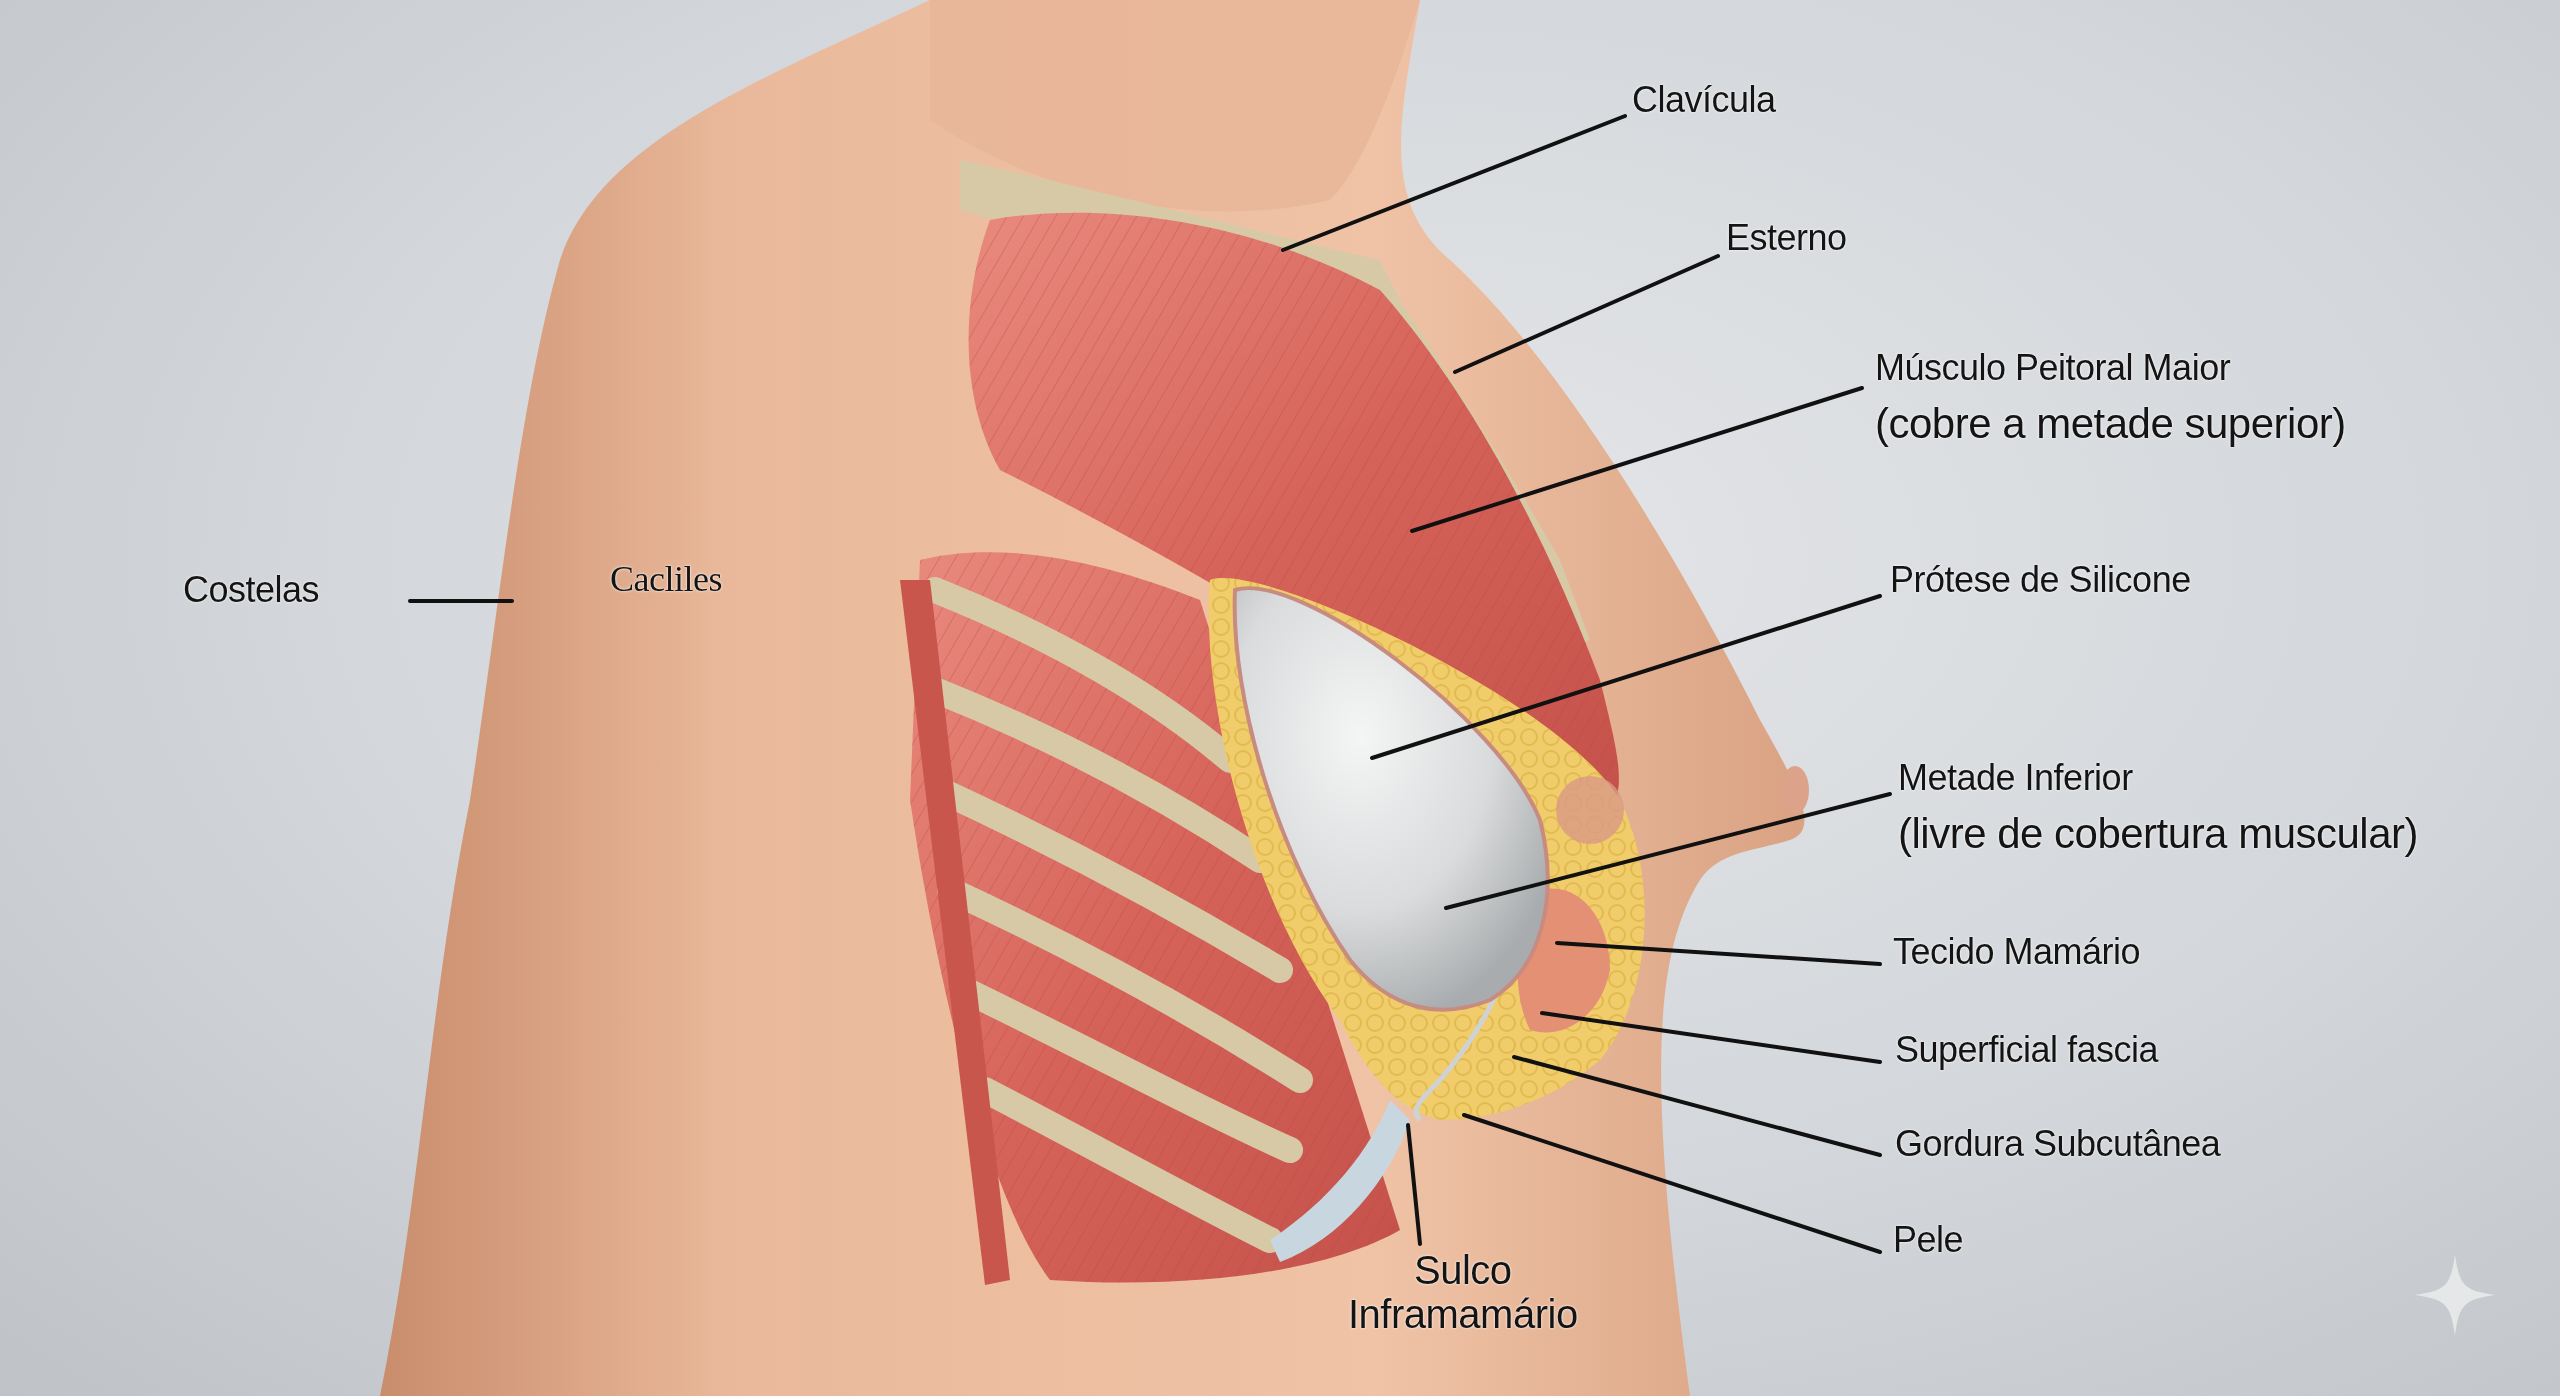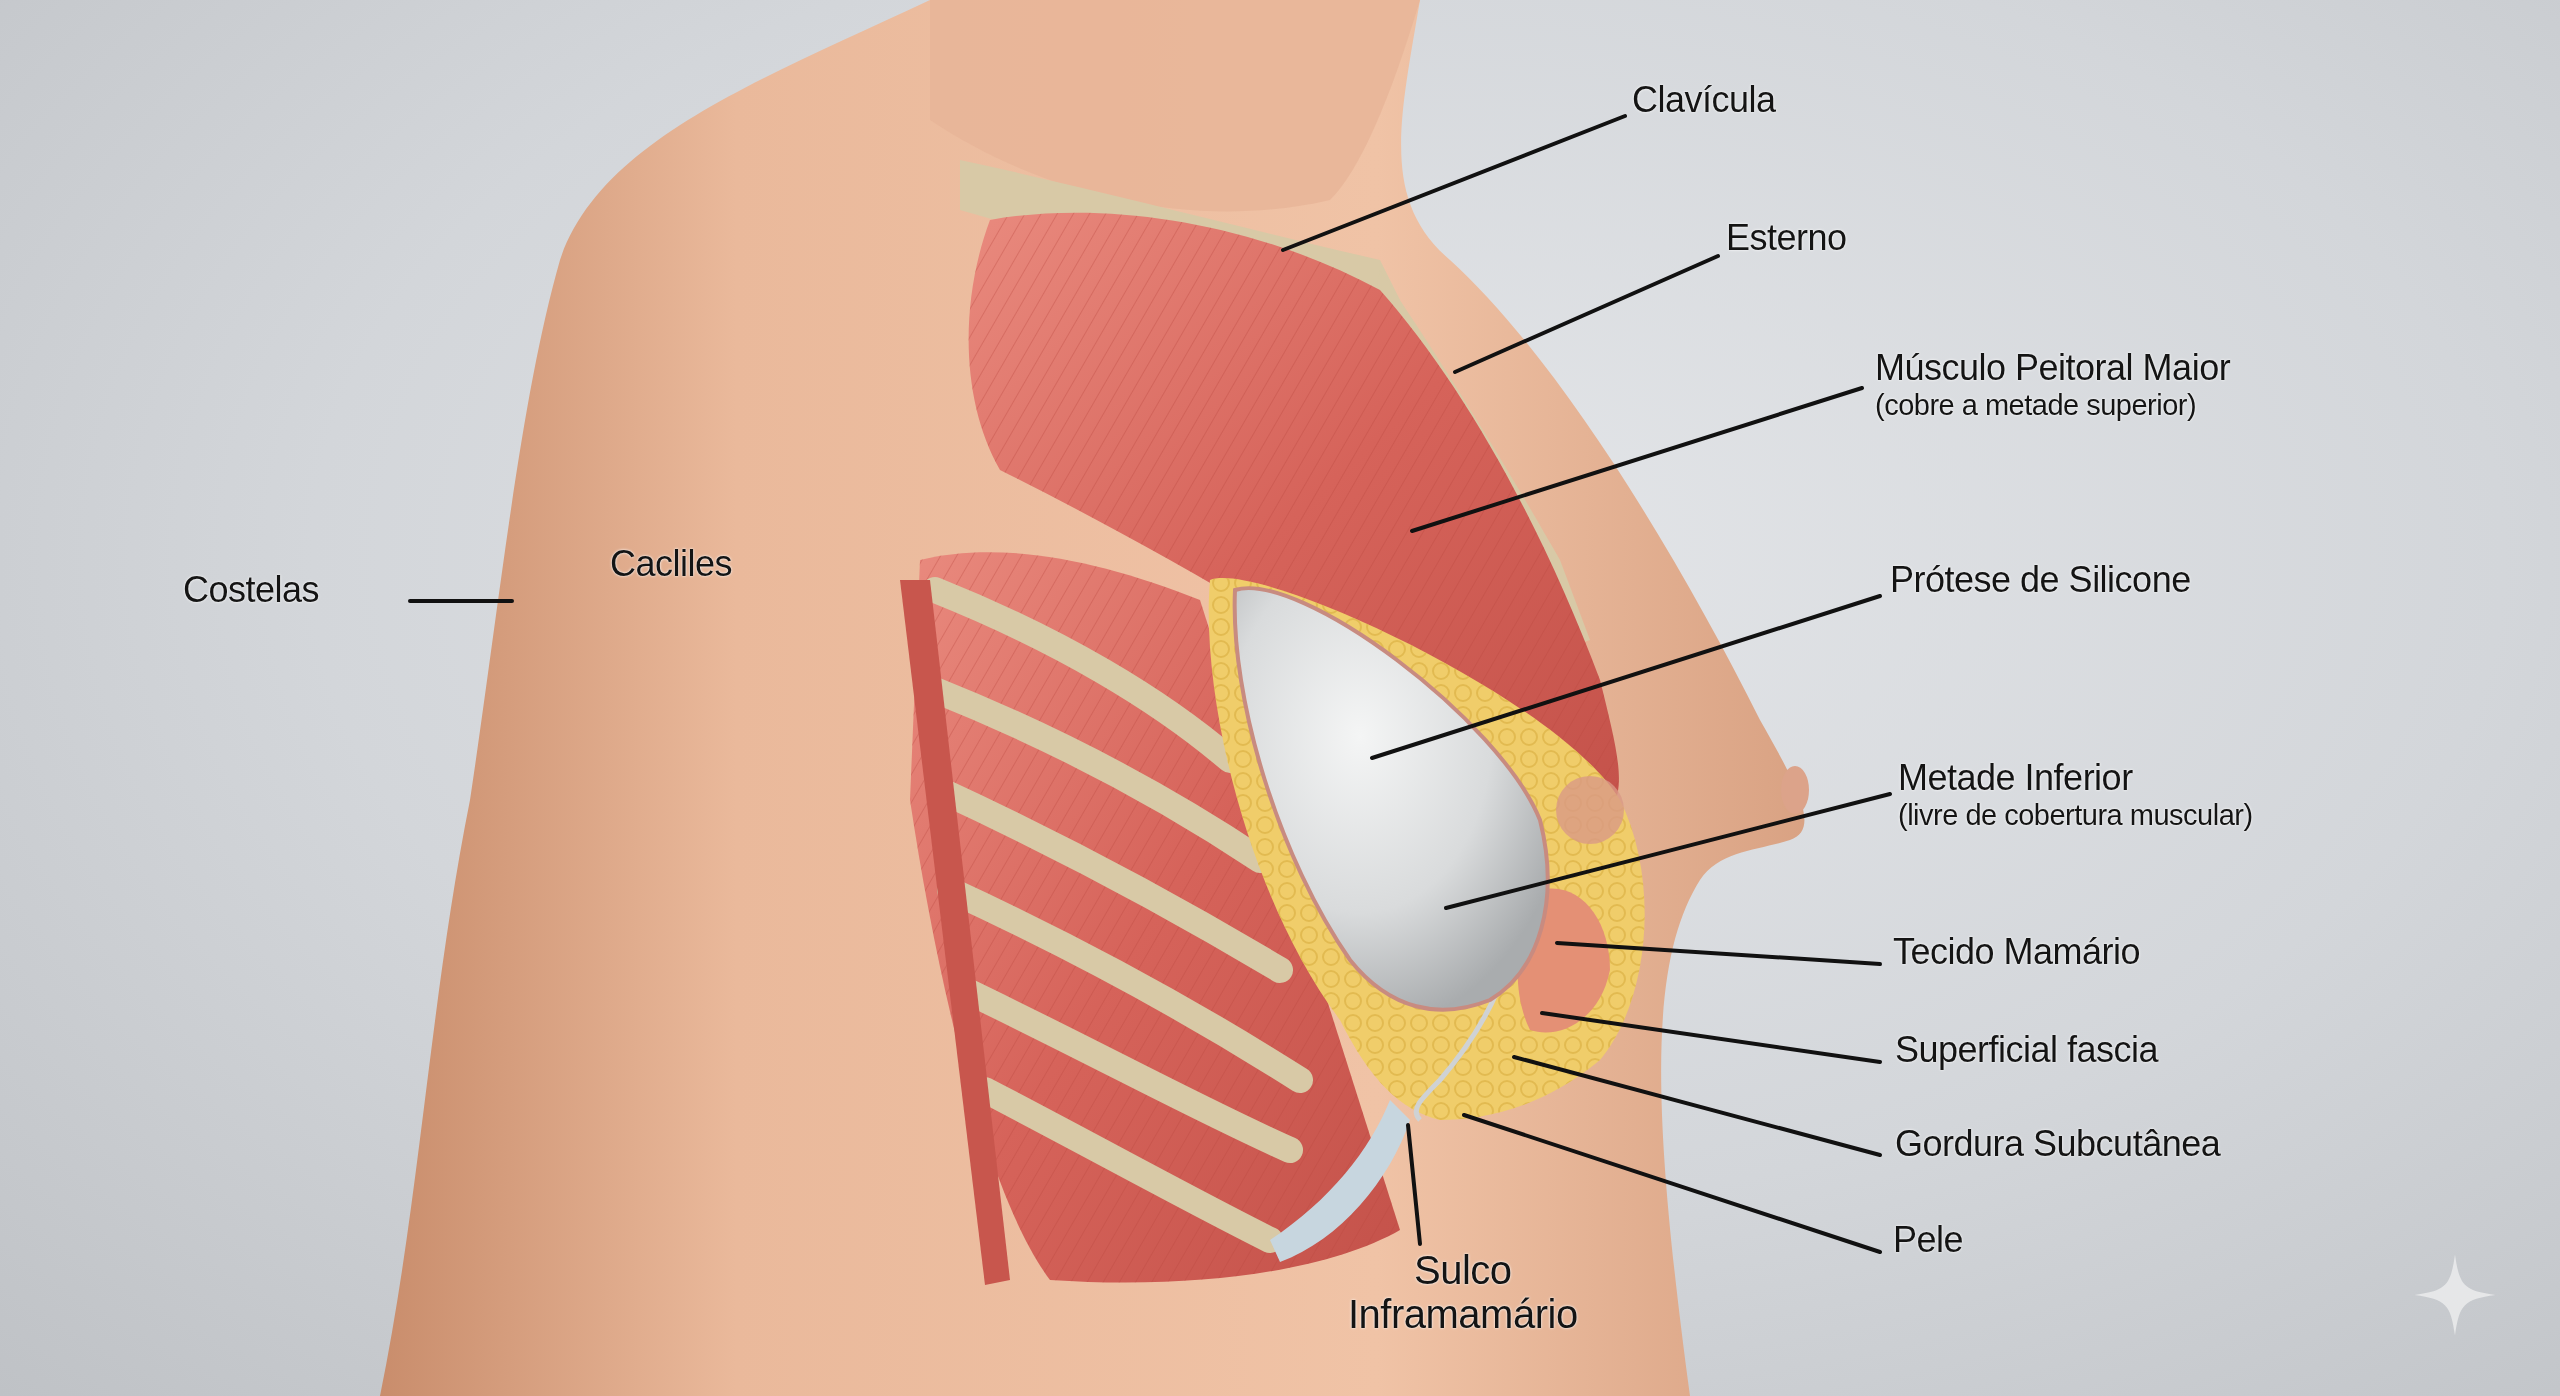--- a/index.html
+++ b/index.html
@@ -4,21 +4,21 @@
 <style>
   html, body { margin:0; padding:0; }
   body { width:2560px; height:1396px; overflow:hidden; position:relative;
          font-family:"Liberation Sans", "DejaVu Sans", sans-serif; }
   .bg { position:absolute; inset:0;
         background: radial-gradient(ellipse at 55% 40%, #e4e6e9 0%, #d3d6da 55%, #bfc2c6 100%); }
   svg.art { position:absolute; left:0; top:0; }
   .label { position:absolute; color:#141414; white-space:nowrap; line-height:1.1;
            text-shadow: 0 0 3px rgba(255,255,255,0.9), 0 0 1px #fff; }
   .label .main { font-size:36px; display:block; letter-spacing:-0.5px; }
-  .label .sub { font-size:29px; display:block; margin-top:2px; letter-spacing:-0.5px; }
+  .label .sub { font-size:42px; display:block; margin-top:13px; letter-spacing:-0.5px; }
   .label.small .main { font-size:40px; text-align:center; }
   .sparkle { position:absolute; left:2410px; top:1250px; width:90px; height:90px; }
 </style>
 </head>
 <body>
 
 <div class="bg"></div>
 
 <svg class="art" width="2560" height="1396" viewBox="0 0 2560 1396">
   <defs>
@@ -129,21 +129,21 @@
 </div>
 <div class="label" style="left:1895px; top:1124px;">
   <span class="main">Gordura Subcutânea</span>
 </div>
 <div class="label" style="left:1893px; top:1220px;">
   <span class="main">Pele</span>
 </div>
 <div class="label" style="left:183px; top:570px;">
   <span class="main">Costelas</span>
 </div>
-<div class="label" style="left:610px; top:544px;">
+<div class="label" style="left:610px; top:560px;font-family:Liberation Serif, serif;">
   <span class="main">Cacliles</span>
 </div>
 <div class="label small" style="left:1348px; top:1248px; text-align:center;">
   <span class="main">Sulco</span>
   <span class="main">Inframamário</span>
 </div>
 
 <svg class="sparkle" viewBox="0 0 100 100">
   <path d="M50 5 C 55 40 60 45 95 50 C 60 55 55 60 50 95 C 45 60 40 55 5 50 C 40 45 45 40 50 5 Z" fill="#e9eaeb" opacity="0.9"></path>
 </svg>

